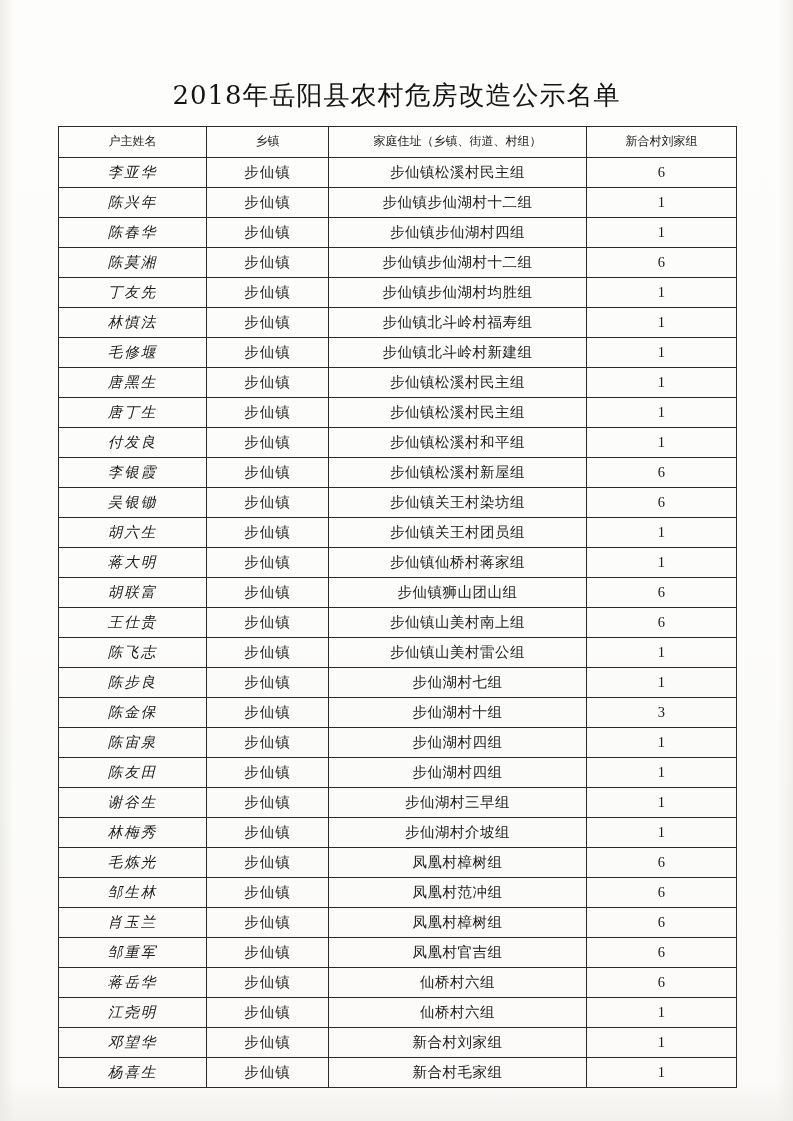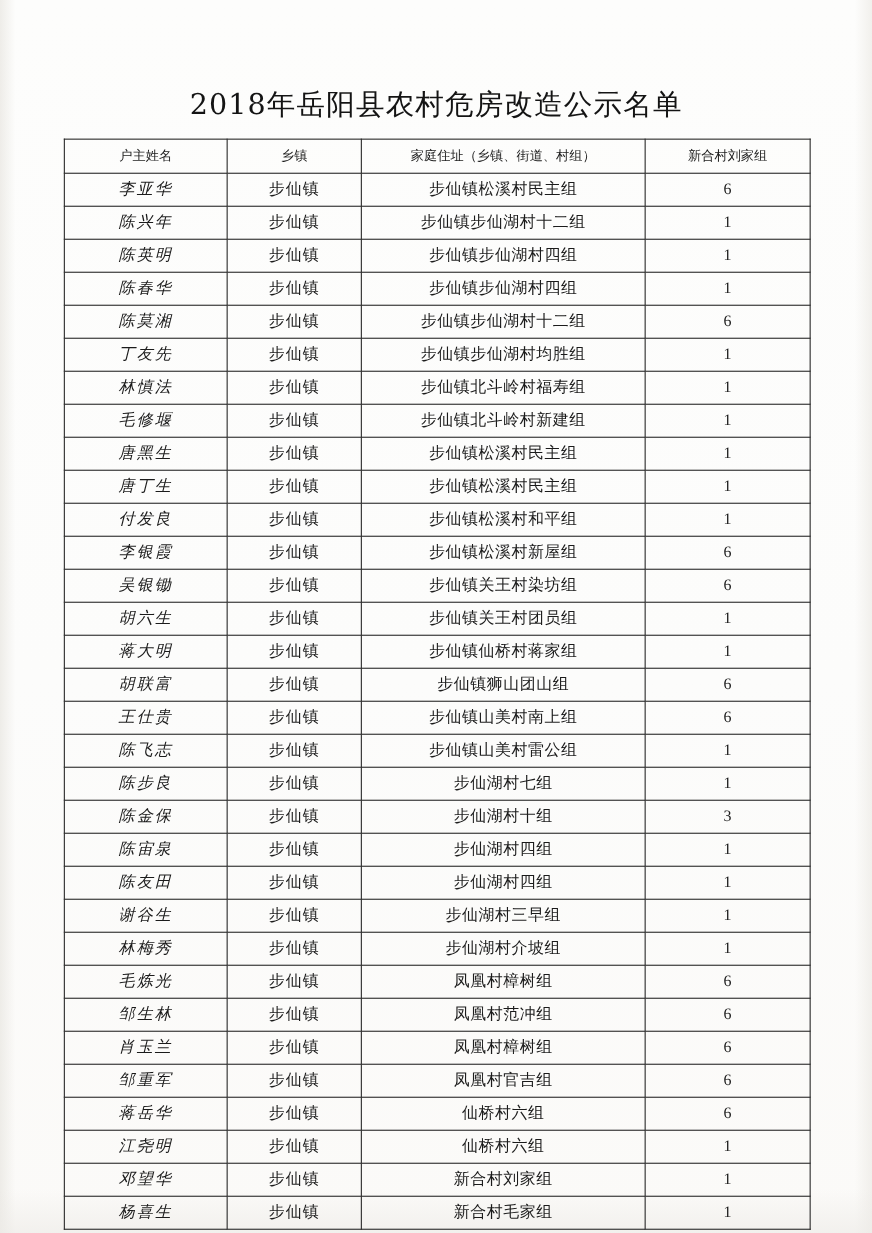--- a/index.html
+++ b/index.html
@@ -130,26 +130,20 @@
             <td class="cell-addr">步仙镇松溪村民主组</td>
             <td class="cell-type">6</td>
           </tr>
           <tr>
             <td class="cell-name">陈兴年</td>
             <td class="cell-town">步仙镇</td>
             <td class="cell-addr">步仙镇步仙湖村十二组</td>
             <td class="cell-type">1</td>
           </tr>
           <tr>
-            <td class="cell-name">陈英明</td>
-            <td class="cell-town">步仙镇</td>
-            <td class="cell-addr">步仙镇步仙湖村四组</td>
-            <td class="cell-type">1</td>
-          </tr>
-          <tr>
             <td class="cell-name">陈春华</td>
             <td class="cell-town">步仙镇</td>
             <td class="cell-addr">步仙镇步仙湖村四组</td>
             <td class="cell-type">1</td>
           </tr>
           <tr>
             <td class="cell-name">陈莫湘</td>
             <td class="cell-town">步仙镇</td>
             <td class="cell-addr">步仙镇步仙湖村十二组</td>
             <td class="cell-type">6</td>

